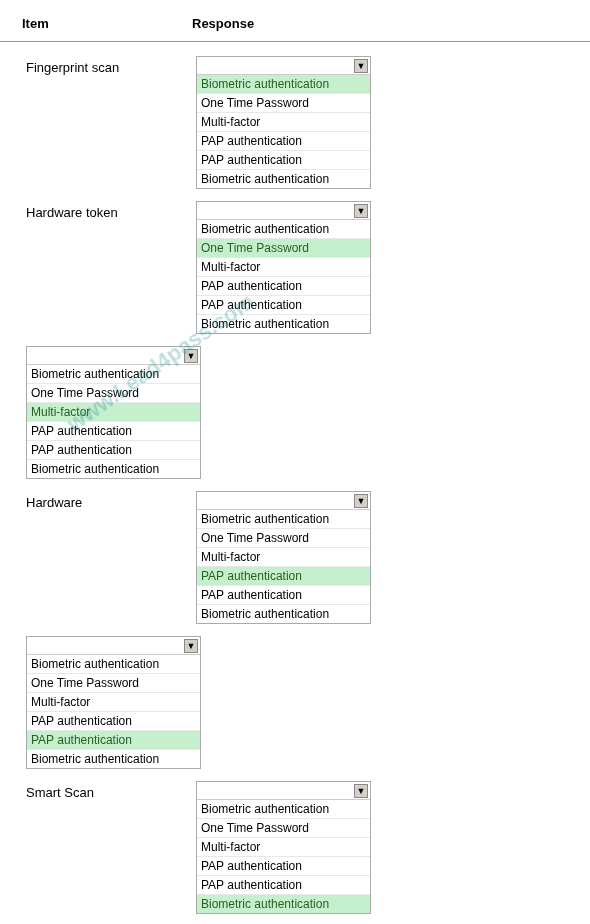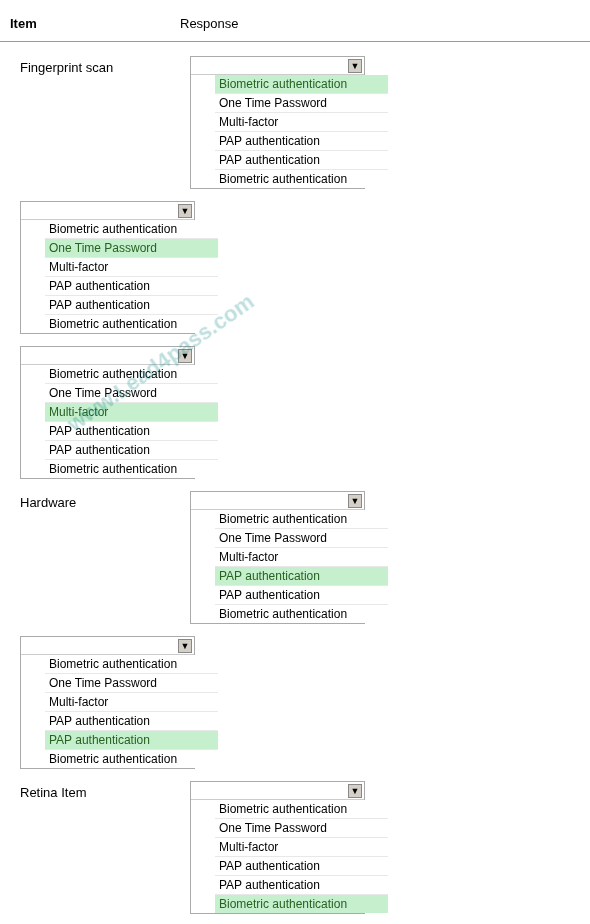--- a/index.html
+++ b/index.html
@@ -6,36 +6,36 @@
     body {
       font-family: Arial, sans-serif;
       font-size: 13px;
       background: #fff;
       width: 590px;
       min-height: 924px;
       padding: 10px 0;
     }
     .header-row {
       display: flex;
-      padding: 6px 10px 10px 10px;
+      padding: 6px 10px 10px 22px;
       border-bottom: 1px solid #999;
       margin-bottom: 8px;
     }
     .header-item {
       width: 170px;
       font-weight: bold;
       font-size: 13px;
     }
     .header-response {
-      font-weight: normal;
+      font-weight: bold;
       font-size: 13px;
     }
     .row {
       display: flex;
-      padding: 6px 20px;
+      padding: 6px 26px;
       align-items: flex-start;
     }
     .row-label {
       width: 170px;
       padding-top: 4px;
       font-size: 13px;
       flex-shrink: 0;
     }
     .dropdown-container {
       width: 175px;
@@ -58,21 +58,20 @@
       background: #d4d0c8;
       border: 1px solid #888;
       display: flex;
       align-items: center;
       justify-content: center;
       font-size: 9px;
       cursor: pointer;
     }
     .dropdown-list {
       width: 100%;
-      margin-left: 24px;
     }
     .dropdown-item {
       padding: 2px 4px;
       font-size: 12px;
       white-space: nowrap;
       background: #fff;
       border-bottom: 1px solid #e8e8e8;
       cursor: pointer;
     }
     .dropdown-item:last-child {
@@ -116,20 +115,21 @@
           <div class="dropdown-item selected-green">Biometric authentication</div>
           <div class="dropdown-item">One Time Password</div>
           <div class="dropdown-item">Multi-factor</div>
           <div class="dropdown-item">PAP authentication</div>
           <div class="dropdown-item">PAP authentication</div>
           <div class="dropdown-item">Biometric authentication</div>
         </div>
       </div>
     </div>
     <div class="row">
+      <div class="row-label">Hardware token</div>
       <div class="dropdown-container">
         <div class="dropdown-top-bar">
           <div class="dropdown-arrow">▼</div>
         </div>
         <div class="dropdown-list">
           <div class="dropdown-item">Biometric authentication</div>
           <div class="dropdown-item selected-green">One Time Password</div>
           <div class="dropdown-item">Multi-factor</div>
           <div class="dropdown-item">PAP authentication</div>
           <div class="dropdown-item">PAP authentication</div>
@@ -177,21 +177,21 @@
           <div class="dropdown-item">Biometric authentication</div>
           <div class="dropdown-item">One Time Password</div>
           <div class="dropdown-item">Multi-factor</div>
           <div class="dropdown-item">PAP authentication</div>
           <div class="dropdown-item selected-green">PAP authentication</div>
           <div class="dropdown-item">Biometric authentication</div>
         </div>
       </div>
     </div>
     <div class="row">
-      <div class="row-label">Retina Item</div>
+      <div class="row-label">Smart Scan</div>
       <div class="dropdown-container">
         <div class="dropdown-top-bar">
           <div class="dropdown-arrow">▼</div>
         </div>
         <div class="dropdown-list">
           <div class="dropdown-item">Biometric authentication</div>
           <div class="dropdown-item">One Time Password</div>
           <div class="dropdown-item">Multi-factor</div>
           <div class="dropdown-item">PAP authentication</div>
           <div class="dropdown-item">PAP authentication</div>

